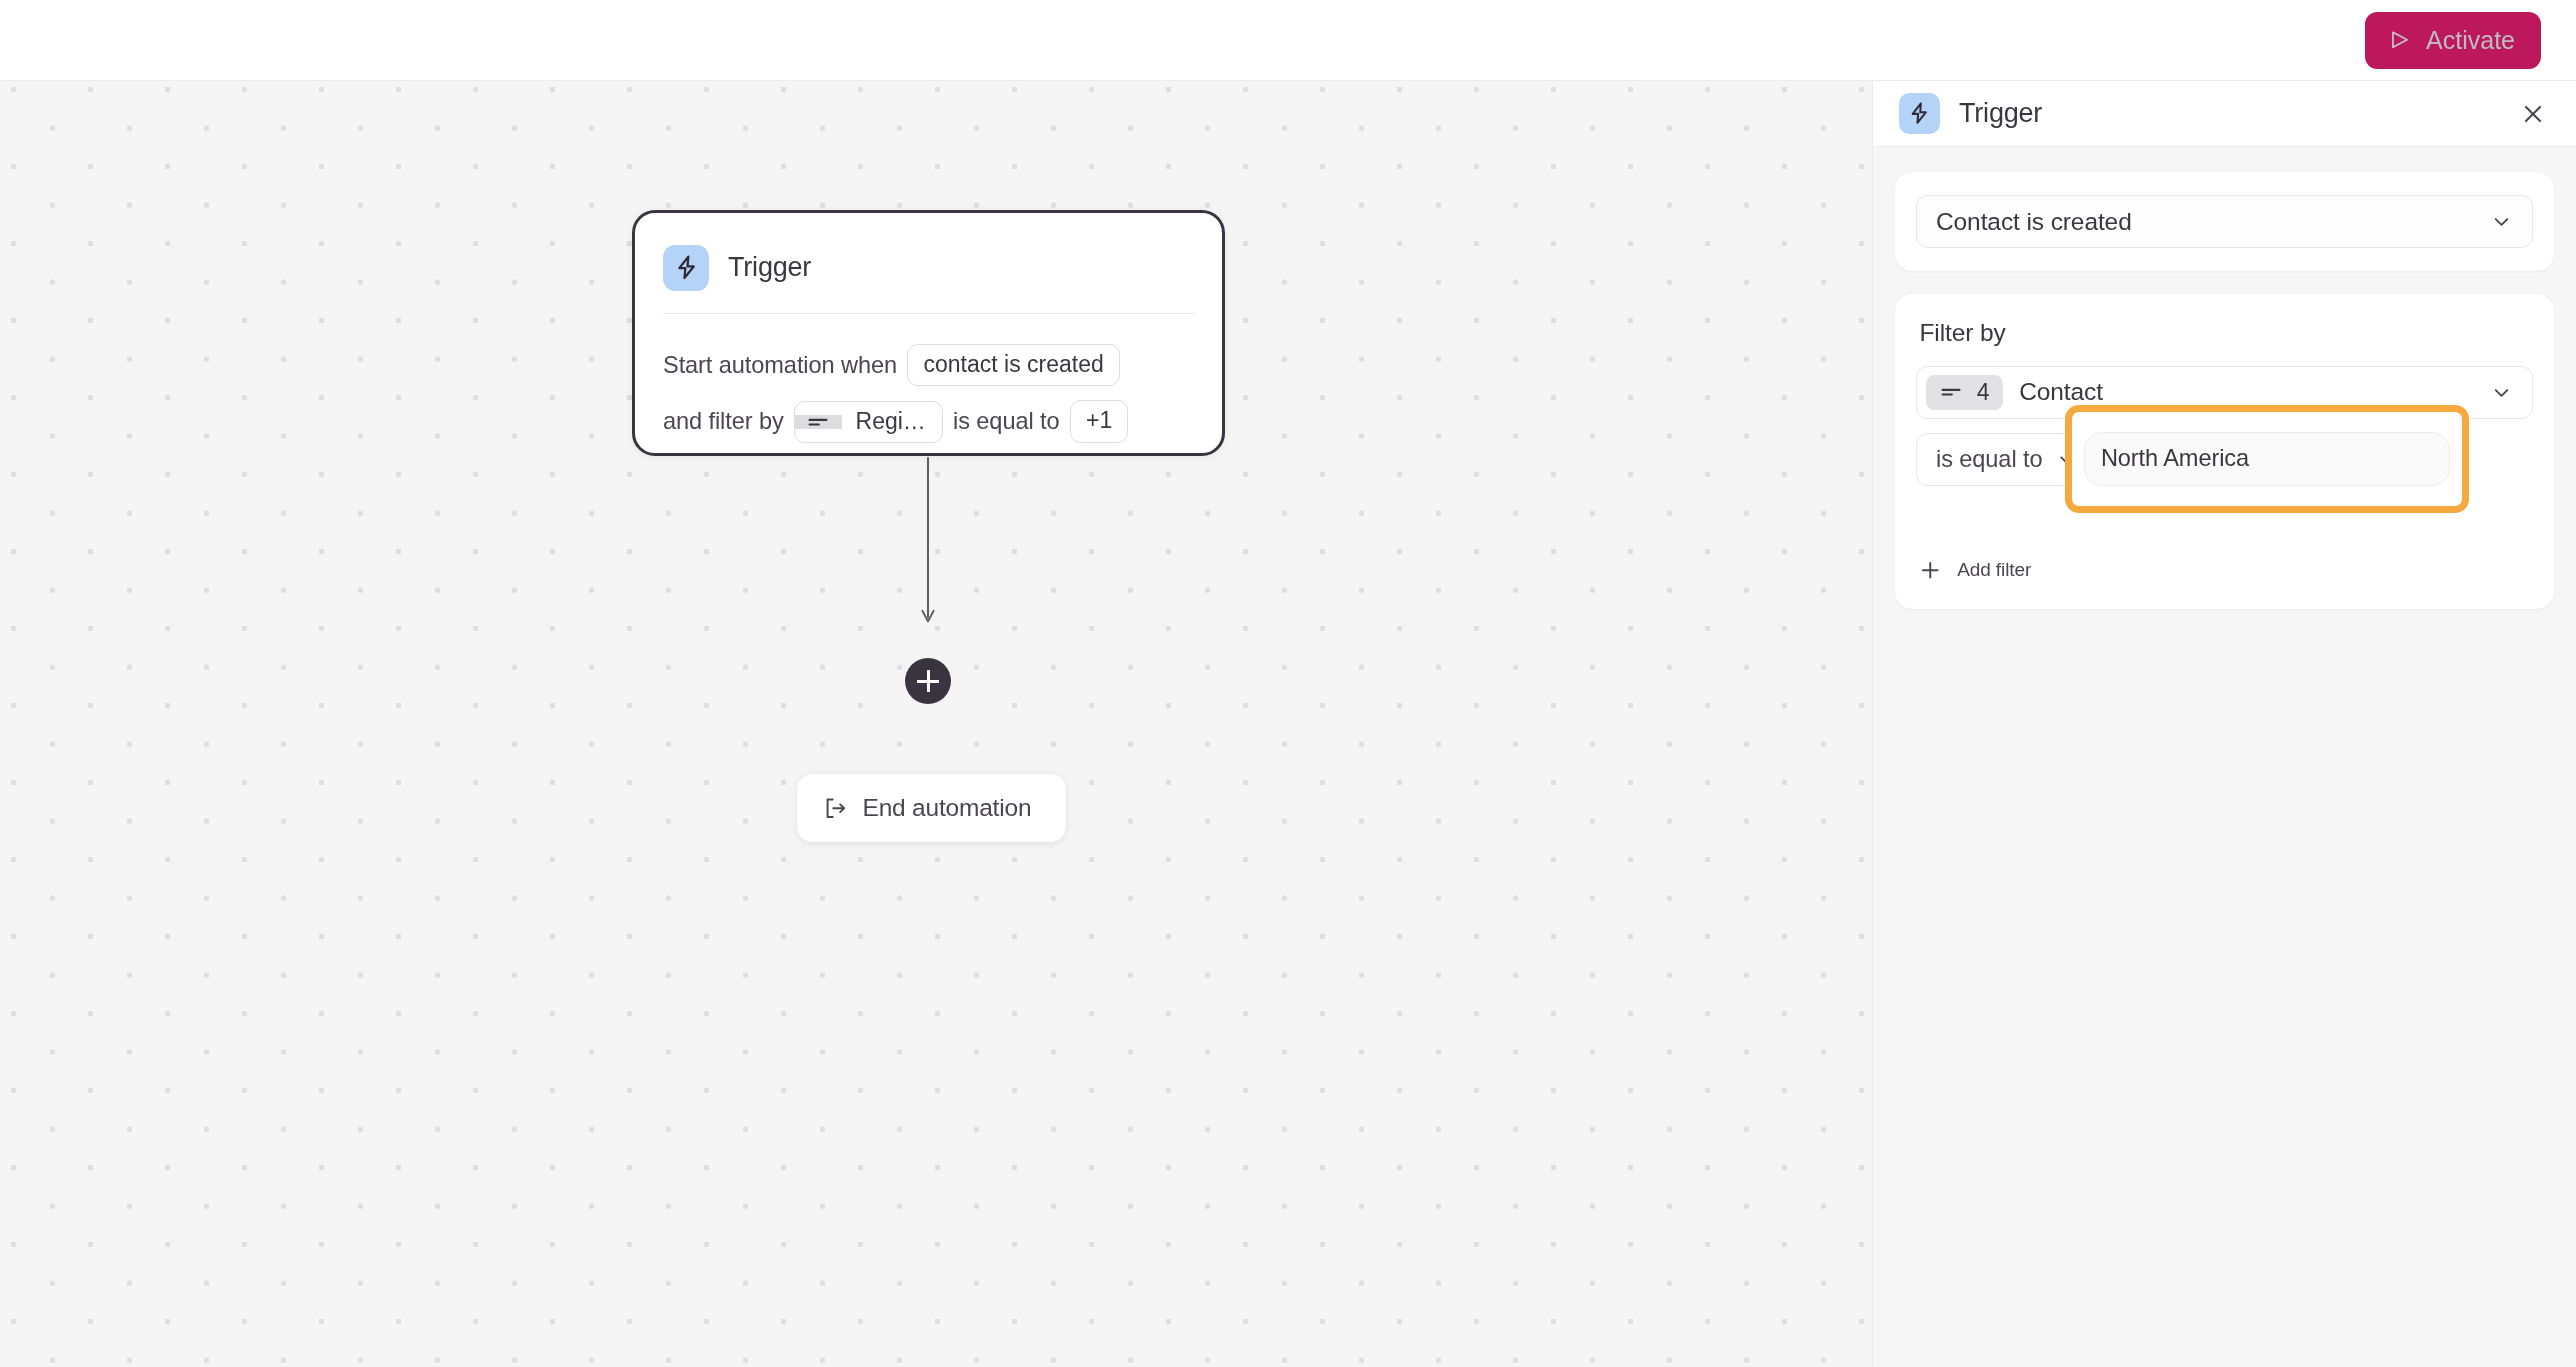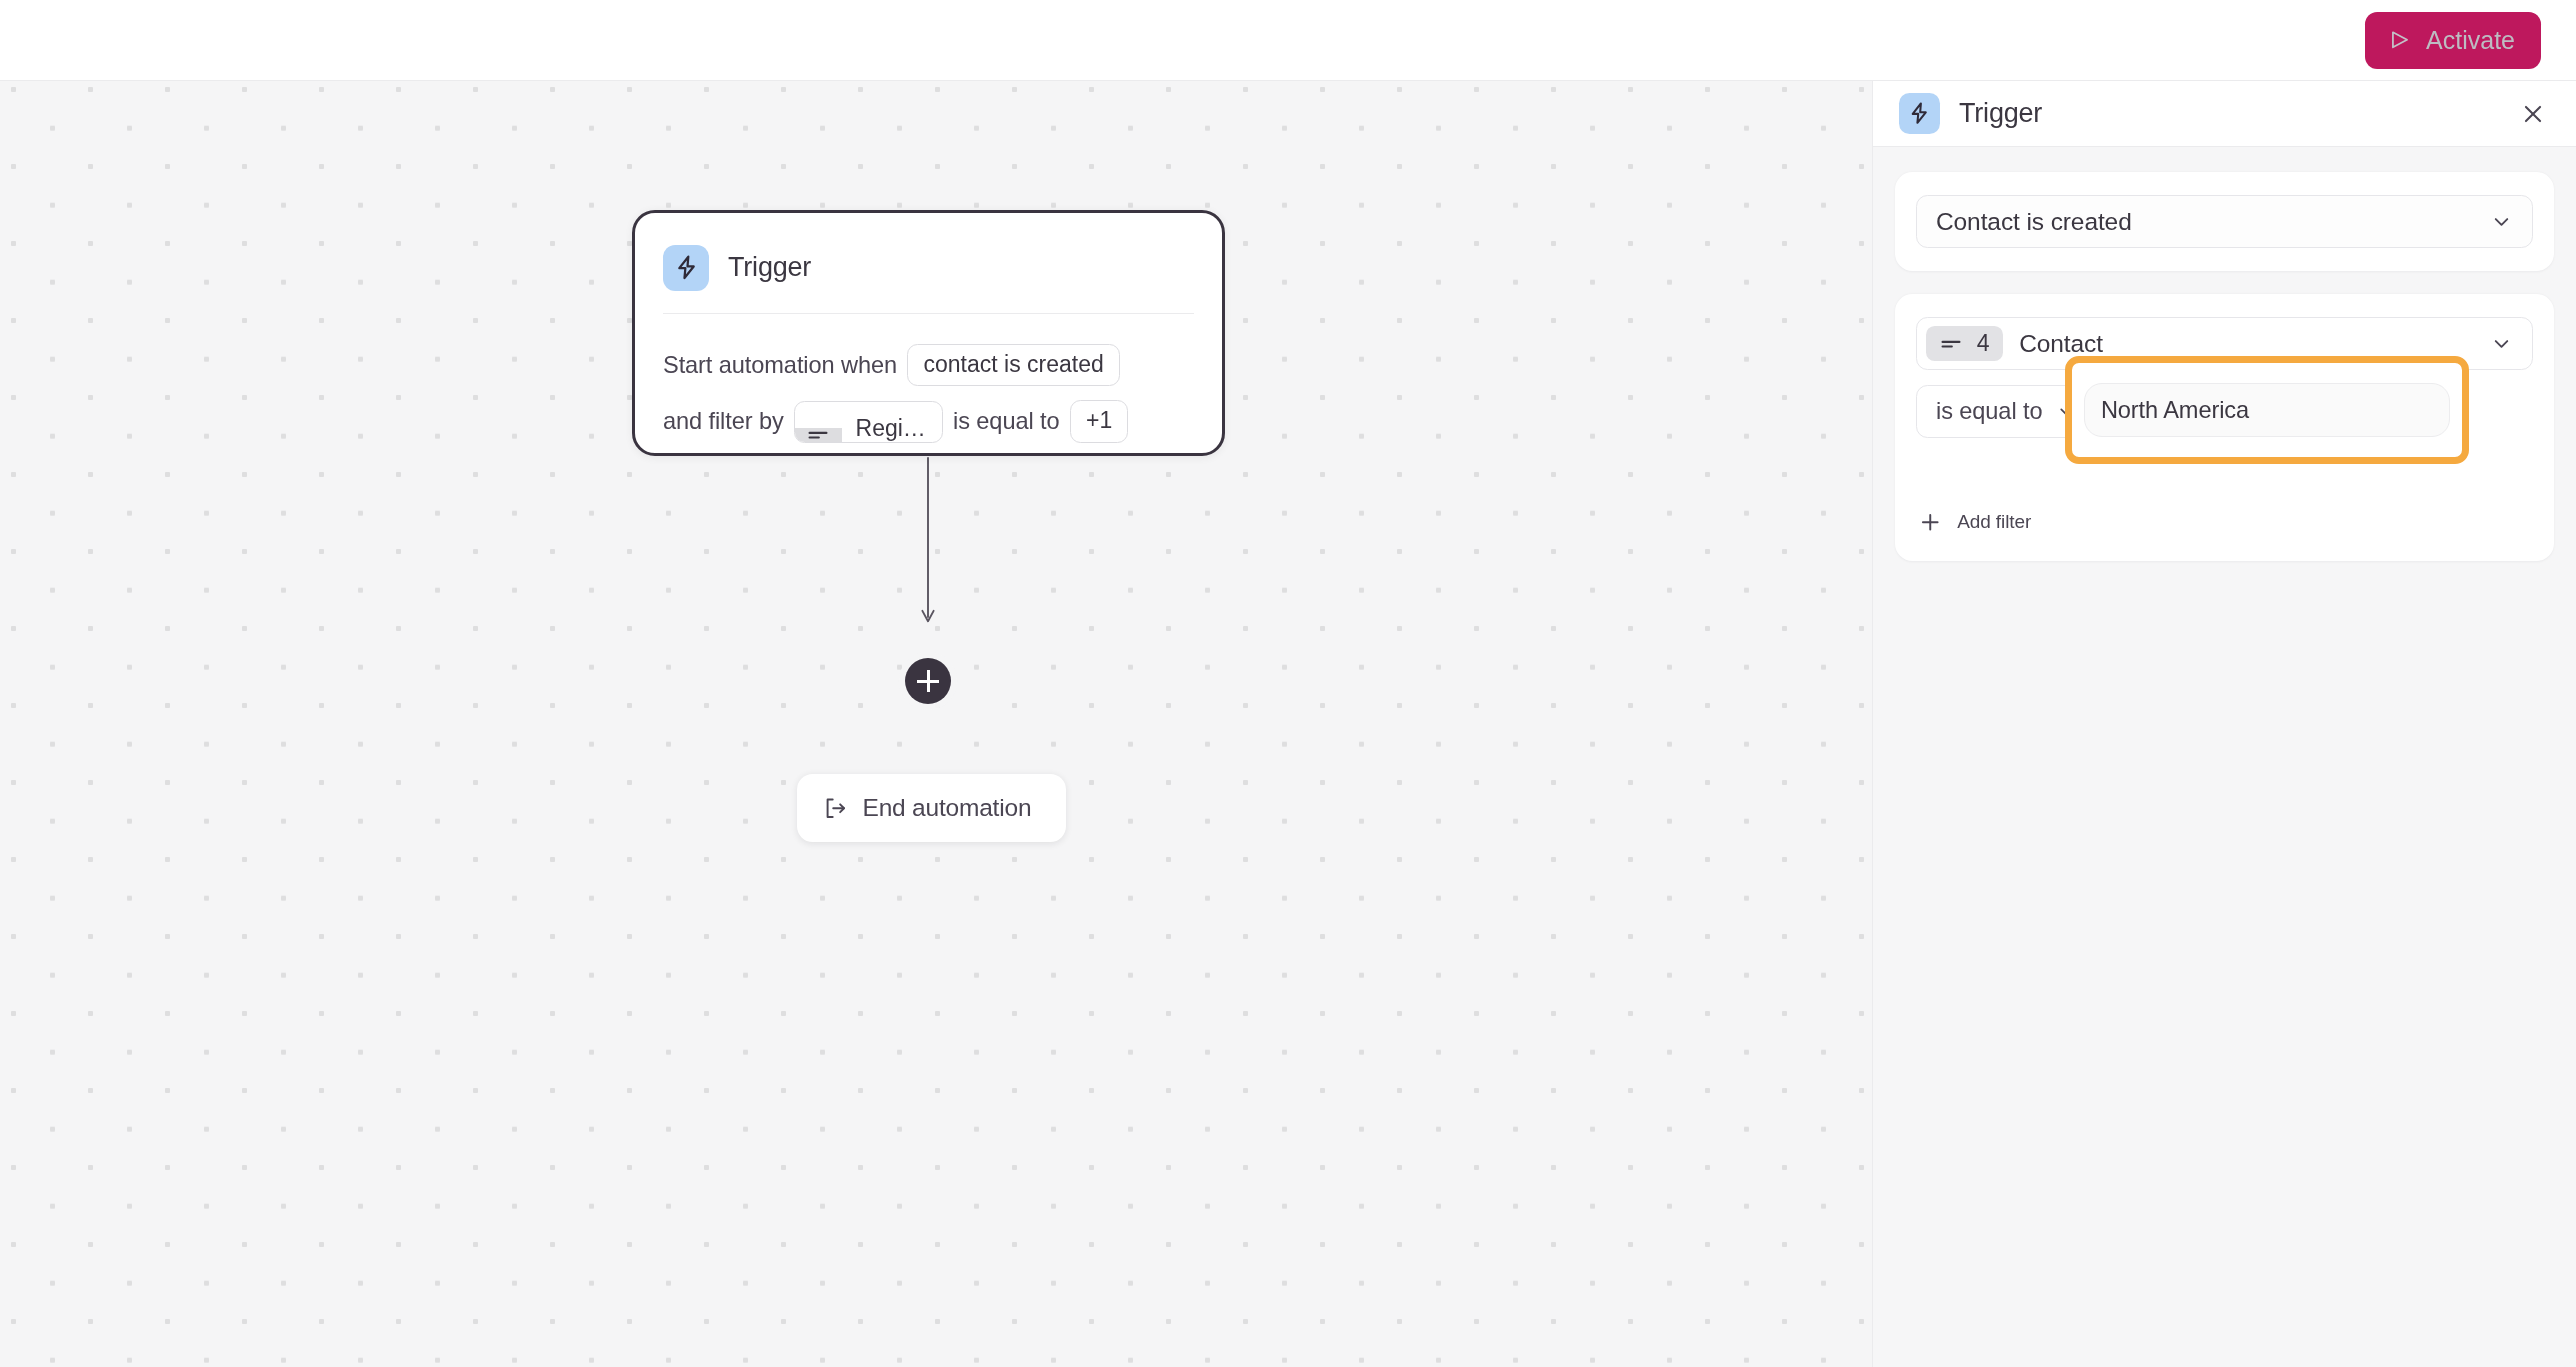--- a/index.html
+++ b/index.html
@@ -163,21 +163,21 @@
     border-radius: 10.5px;
     background: #ffffff;
     color: #3b3741;
     font-size: 23px;
     padding: 7.9px 15px 9.6px;
     margin: 0 10.5px;
     line-height: 1;
   }
   .chip-field {
     display: inline-flex;
-    align-items: flex-end;
+    align-items: center;
     border: 1.4px solid #dcdce0;
     border-radius: 10.5px;
     background: #ffffff;
     overflow: hidden;
     margin: 0 10.5px;
     height: 42px;
   }
   .chip-field .icn {
     background: #dddde0;
     display: flex;
@@ -487,20 +487,21 @@
           <span class="val">Contact is created</span>
           <span class="chev">
             <svg width="23" height="23" viewBox="0 0 24 24" fill="none" stroke="#4b4653" stroke-width="2" stroke-linecap="round" stroke-linejoin="round">
               <path d="M6 9.5 L12 15.5 L18 9.5"></path>
             </svg>
           </span>
         </div>
       </div>
 
       <div class="card">
+        <div class="filter-title">Filter by</div>
 
         <div class="field-select">
           <span class="field-badge">
             <span style="display:flex;">
               <svg width="22" height="14" viewBox="0 0 26 16" fill="none" stroke="#3b3741" stroke-width="2.4" stroke-linecap="round">
                 <line x1="3" y1="5.5" x2="23" y2="5.5"></line>
                 <line x1="3" y1="11" x2="14" y2="11"></line>
               </svg>
             </span>
             <span class="num">4</span>

